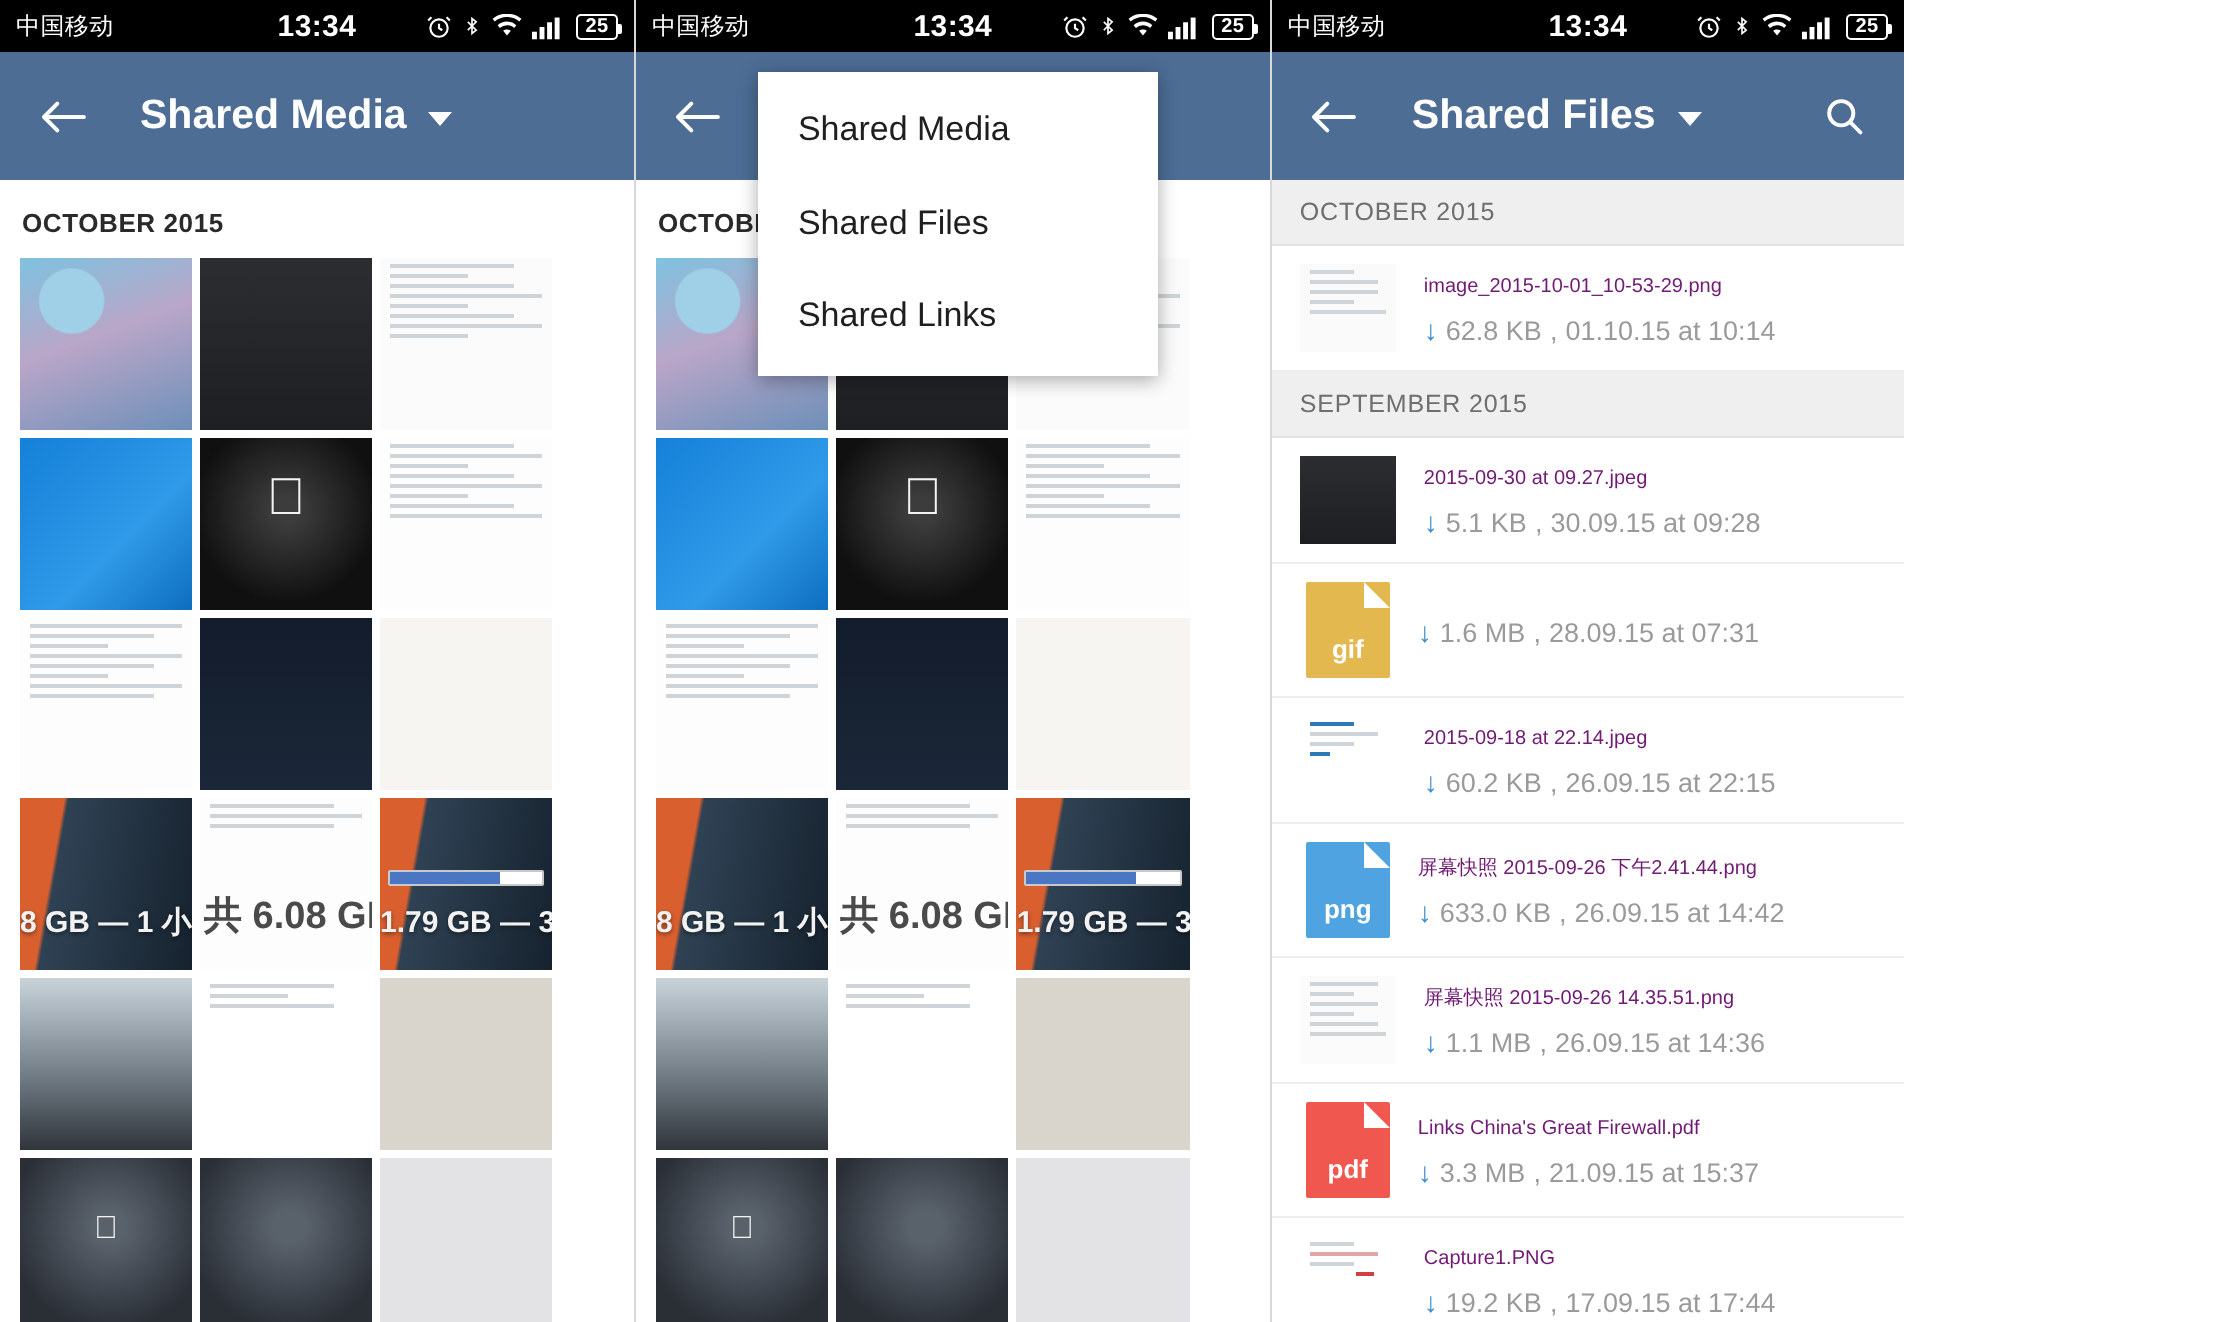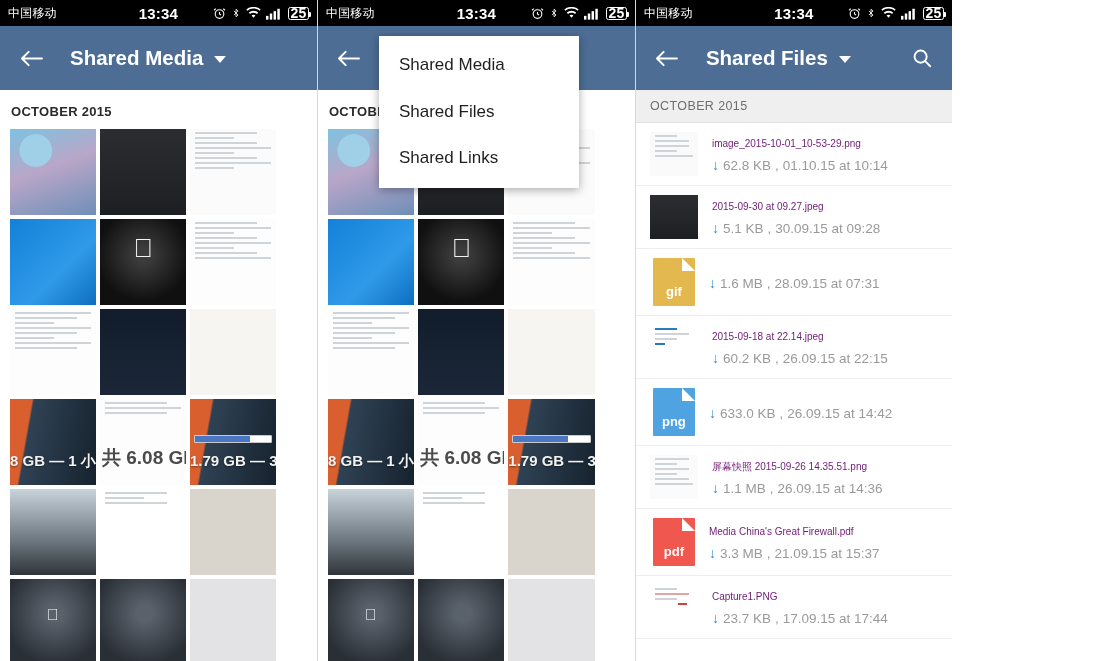--- a/index.html
+++ b/index.html
@@ -19,21 +19,21 @@
     display: flex; align-items: center; padding: 0 8px;
     font-size: 11.5px; letter-spacing: .2px; position: relative;
   }
   .sb-carrier { font-size: 12px; }
   .sb-time { position: absolute; left: 0; right: 0; text-align: center; font-weight: bold; font-size: 15px; pointer-events:none;}
   .sb-icons { margin-left: auto; display: flex; align-items: center; gap: 5px; z-index:2;}
   .sb-icons svg { display: block; }
   .batt {
     display:flex; align-items:center; justify-content:center;
     border:1.5px solid #fff; border-radius:2.5px; height:13px; min-width:21px;
-    font-size:14px; font-weight:bold; padding:0 1.5px; position:relative;
+    font-size:10px; font-weight:bold; padding:0 1.5px; position:relative;
   }
   .batt::after{content:"";position:absolute;right:-3px;top:4px;width:2px;height:5px;background:#fff;border-radius:0 1px 1px 0;}
 
   
   .toolbar {
     height: 64px; background: #4d6d95; display: flex; align-items: center;
     padding: 0 14px; color: #fff; position: relative;
   }
   .tb-back { width: 34px; height: 34px; display:flex; align-items:center; justify-content:center; flex:none; cursor:pointer;}
   .tb-title {
@@ -516,20 +516,21 @@
         <div class="fname">image_2015-10-01_10-53-29.png</div>
         <div class="fsub">
           <span class="dl">↓</span>
           <span>62.8 KB</span>
             <span>,</span>
           <span>01.10.15 at 10:14</span>
         </div>
       </div>
     </div>
 
+    <div class="list-head">SEPTEMBER 2015</div>
 
     <div class="frow">
       <div class="fthumb ph-dark"></div>
       <div class="fmeta">
         <div class="fname">2015-09-30 at 09.27.jpeg</div>
         <div class="fsub">
           <span class="dl">↓</span>
           <span>5.1 KB</span>
             <span>,</span>
           <span>30.09.15 at 09:28</span>
@@ -567,20 +568,21 @@
           <span>26.09.15 at 22:15</span>
         </div>
       </div>
     </div>
 
     <div class="frow">
       <div class="ficon wrap" style="background:#4fa3e0">
         <span>png</span>
       </div>
       <div class="fmeta">
+        <div class="fname">屏幕快照 2015-09-26 下午2.41.44.png</div>
         <div class="fsub">
           <span class="dl">↓</span>
           <span>633.0 KB</span>
             <span>,</span>
           <span>26.09.15 at 14:42</span>
         </div>
       </div>
     </div>
 
     <div class="frow">
@@ -601,42 +603,42 @@
           <span>26.09.15 at 14:36</span>
         </div>
       </div>
     </div>
 
     <div class="frow">
       <div class="ficon wrap" style="background:#f0574e">
         <span>pdf</span>
       </div>
       <div class="fmeta">
-        <div class="fname">Media China's Great Firewall.pdf</div>
+        <div class="fname">Links China's Great Firewall.pdf</div>
         <div class="fsub">
           <span class="dl">↓</span>
           <span>3.3 MB</span>
             <span>,</span>
           <span>21.09.15 at 15:37</span>
         </div>
       </div>
     </div>
 
     <div class="frow">
       <div class="fthumb ph-web tiny-lines">
           <span class="s"></span>
           <span class="m" style="background:#e0a6a6"></span>
           <span class="s"></span>
           <span style="background:#d04040;width:18%;margin-left:28px"></span>
         </div>
       <div class="fmeta">
         <div class="fname">Capture1.PNG</div>
         <div class="fsub">
           <span class="dl">↓</span>
-          <span>23.7 KB</span>
+          <span>19.2 KB</span>
             <span>,</span>
           <span>17.09.15 at 17:44</span>
         </div>
       </div>
     </div>
 
   </div>
 
 </div>
 

